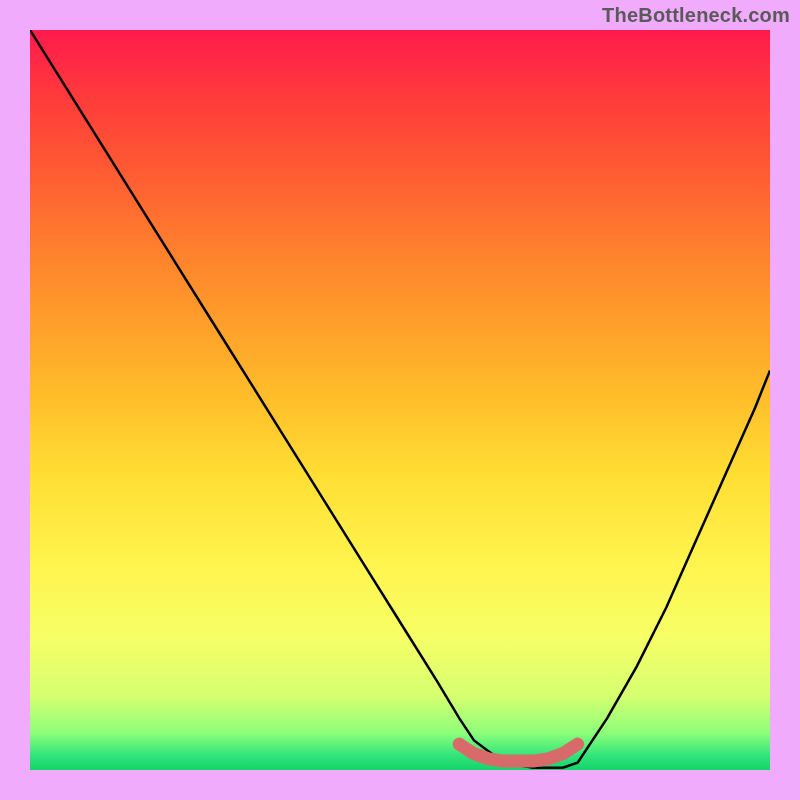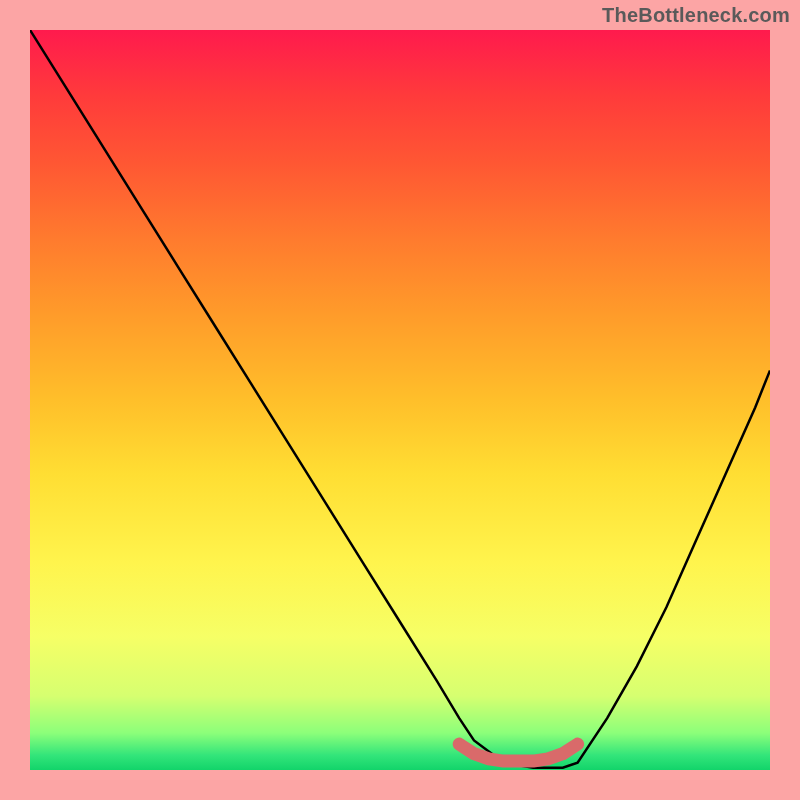--- a/index.html
+++ b/index.html
@@ -1,20 +1,20 @@
 <!DOCTYPE html>
 <html><head>
 <meta charset="utf-8">
 <style>
   * { margin: 0; padding: 0; box-sizing: border-box; }
   html, body { width: 800px; height: 800px; overflow: hidden; }
   .frame {
     width: 800px;
     height: 800px;
-    background: #fca5a5;
+    background: #f0abfc;
     position: relative;
   }
   .plot-area {
     position: absolute;
     left: 30px;
     top: 30px;
     width: 740px;
     height: 740px;
     background: linear-gradient(to bottom,
       #ff1a4d 0%,

